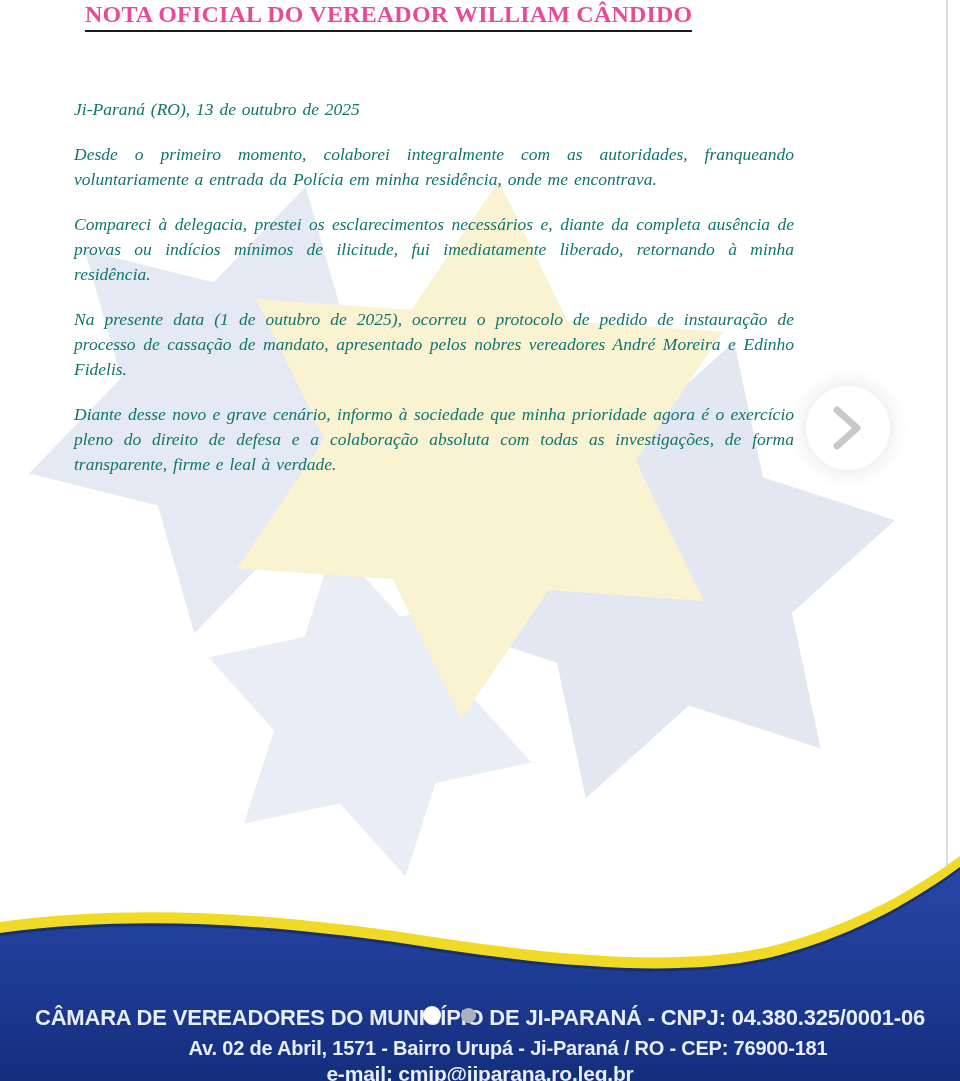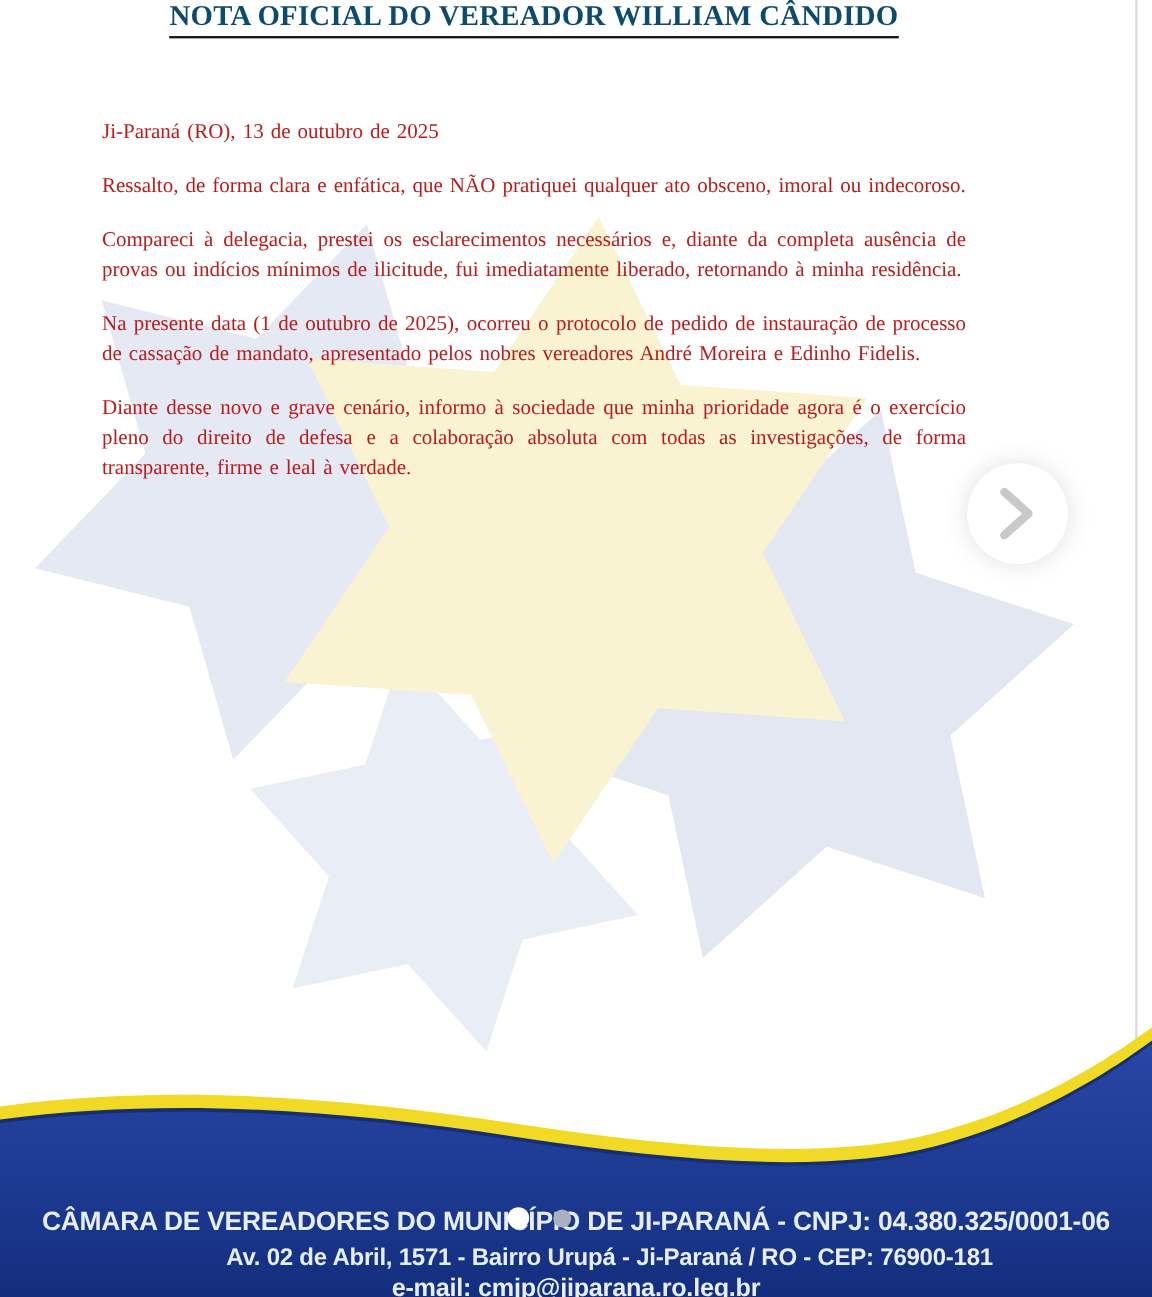--- a/index.html
+++ b/index.html
@@ -9,30 +9,30 @@
     font-family:"Liberation Serif", serif;
   }
   .page-edge{
     position:absolute;left:946px;top:0;width:2px;height:874px;
     background:#dcdcdc;
   }
   
   .watermark{position:absolute;left:0;top:110px;width:960px;height:800px;pointer-events:none;}
   
   .doc-title{
-    position:absolute;left:85px;top:1px;width:720px;text-align:center;
-    font-size:24px;font-weight:bold;color:#0c4a6e;letter-spacing:.2px;
+    position:absolute;left:85px;top:1px;width:720px;
+    font-size:24px;font-weight:bold;color:#ec4899;letter-spacing:.2px;
     white-space:nowrap;
   }
   .doc-title span{
     display:inline-block;border-bottom:2px solid #1a1a1a;padding-bottom:2px;
   }
   .doc-body{
-    position:absolute;left:85px;top:97px;width:720px;
-    font-size:17.5px;line-height:25px;color:#b91c1c;
+    position:absolute;left:74px;top:97px;width:720px;
+    font-size:17.5px;line-height:25px;color:#0f766e;font-style:italic;
   }
   .dateline{margin:0 0 20px 0;}
   .doc-body p{margin:0 0 20px 0;text-align:justify;word-spacing:1.5px;}
   
   .footer-wave{position:absolute;left:0;bottom:0;width:960px;height:231px;}
   .footer-text{
     position:absolute;left:0;width:960px;text-align:center;
     font-family:"Liberation Sans", sans-serif;color:#e6edfb;
     white-space:nowrap;letter-spacing:-.2px;
   }
@@ -79,21 +79,21 @@
 </svg>
 
 <div class="page-edge"></div>
 
 <div class="doc-title">
   <span>NOTA OFICIAL DO VEREADOR WILLIAM CÂNDIDO</span>
 </div>
 
 <div class="doc-body">
   <p class="dateline">Ji-Paraná (RO), 13 de outubro de 2025</p>
-  <p>Ressalto, de forma clara e enfática, que NÃO pratiquei qualquer ato obsceno, imoral ou indecoroso.</p>
+  <p>Desde o primeiro momento, colaborei integralmente com as autoridades, franqueando voluntariamente a entrada da Polícia em minha residência, onde me encontrava.</p>
   <p>Compareci à delegacia, prestei os esclarecimentos necessários e, diante da completa ausência de provas ou indícios mínimos de ilicitude, fui imediatamente liberado, retornando à minha residência.</p>
   <p>Na presente data (1 de outubro de 2025), ocorreu o protocolo de pedido de instauração de processo de cassação de mandato, apresentado pelos nobres vereadores André Moreira e Edinho Fidelis.</p>
   <p>Diante desse novo e grave cenário, informo à sociedade que minha prioridade agora é o exercício pleno do direito de defesa e a colaboração absoluta com todas as investigações, de forma transparente, firme e leal à verdade.</p>
 </div>
 
 <svg class="footer-wave" viewBox="0 0 960 231" preserveAspectRatio="none" aria-hidden="true">
   <defs>
     <linearGradient id="blueGrad" x1="0" y1="0" x2="0" y2="1">
       <stop offset="0" stop-color="#2846a4"></stop>
       <stop offset="0.55" stop-color="#1d3a92"></stop>

